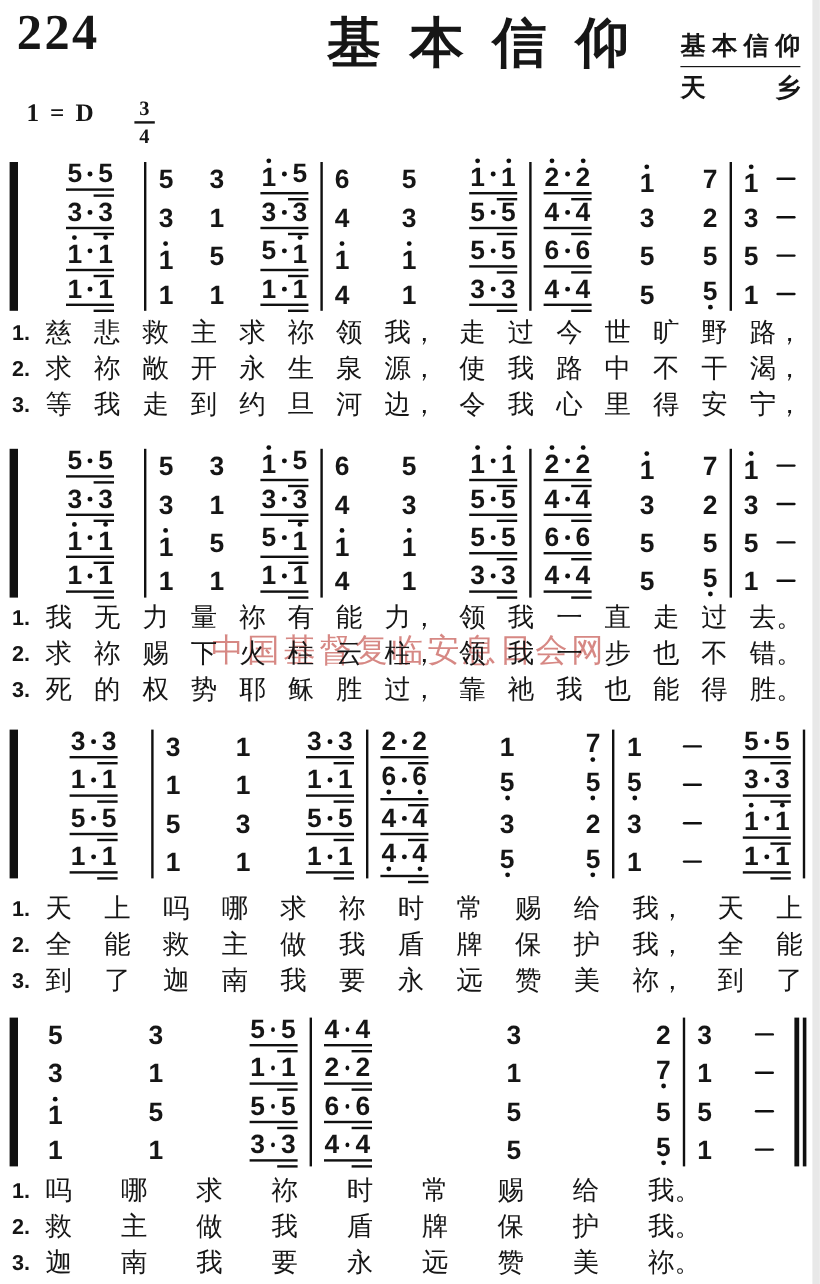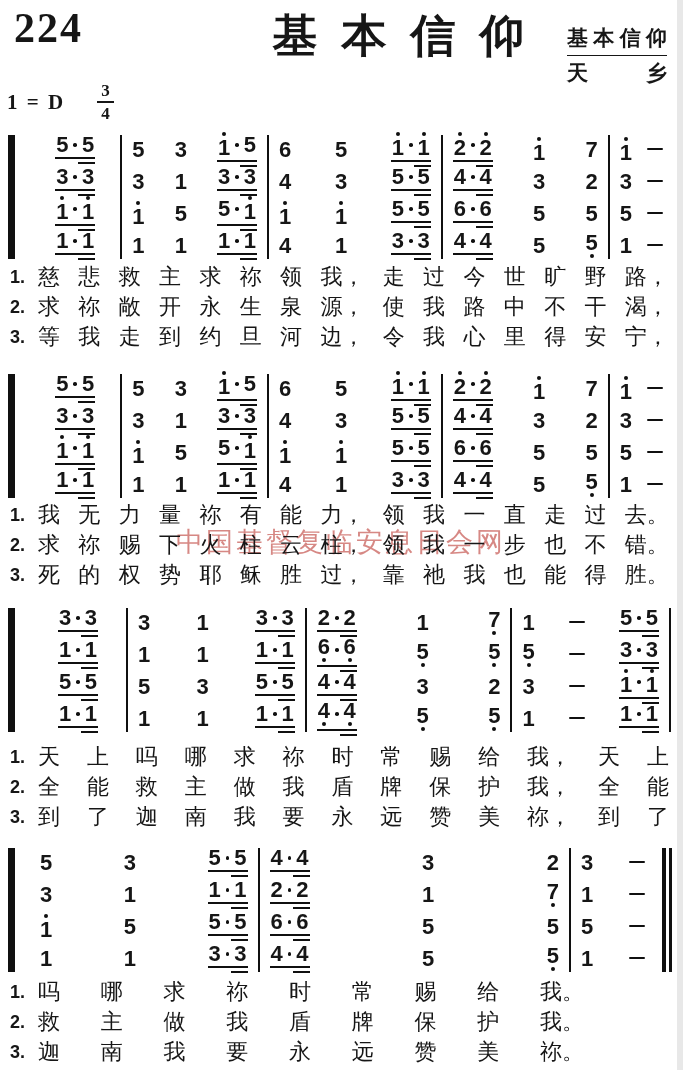--- a/index.html
+++ b/index.html
@@ -7,21 +7,21 @@
         font-family:"Liberation Sans",sans-serif;overflow:hidden;}
 
   
   .hymn-no{position:absolute;left:14px;top:4px;font:700 42px "Liberation Serif",serif;letter-spacing:2px;}
   .title{position:absolute;left:200px;right:80px;top:6px;text-align:center;
          font-size:45px;font-weight:900;letter-spacing:24px;text-indent:24px;white-space:nowrap;}
   .cat{position:absolute;right:10px;top:24px;width:100px;font-size:21px;font-weight:700;}
   .cat .cat-top{text-align:justify;text-align-last:justify;border-bottom:1.5px solid #161616;padding-bottom:3px;}
   .cat .cat-bottom{text-align:justify;text-align-last:justify;padding-top:3px;}
 
-  .keyline{position:absolute;left:7px;top:82px;display:flex;align-items:center;}
+  .keyline{position:absolute;left:22px;top:82px;display:flex;}
   .keysig{font:700 21px "Liberation Serif",serif;letter-spacing:2px;}
   .frac{display:inline-flex;flex-direction:column;align-items:center;margin-left:32px;
         font:700 17px "Liberation Serif",serif;line-height:17px;}
   .frac .ftop{border-bottom:2px solid #161616;padding:0 4px 2px;}
   .frac .fbot{padding-top:2px;}
 
   
   .system{position:absolute;left:8px;right:5px;height:128px;display:flex;align-items:stretch;}
   .bracket{flex:0 0 7px;background:#101010;margin:2px 16px 2px 0;}
   .measure{display:flex;flex-direction:column;flex-basis:0;min-width:0;}

